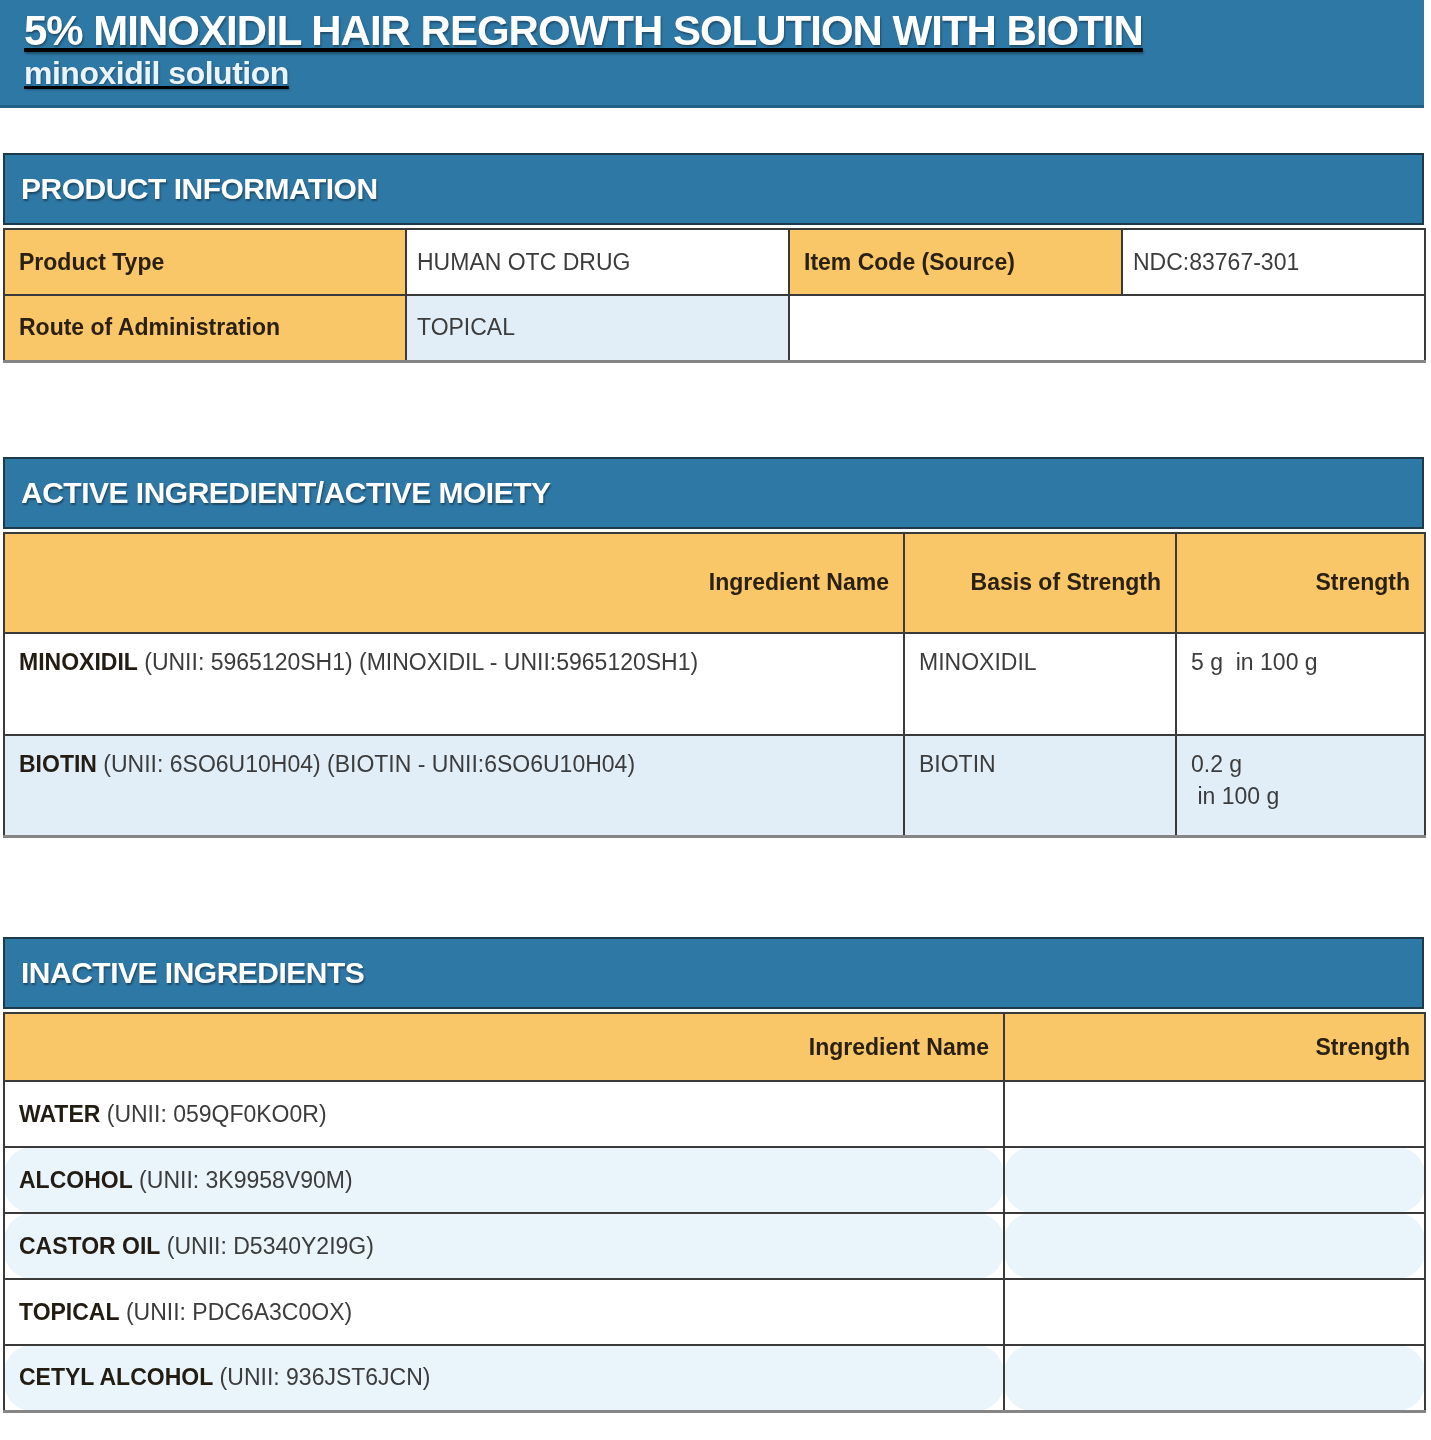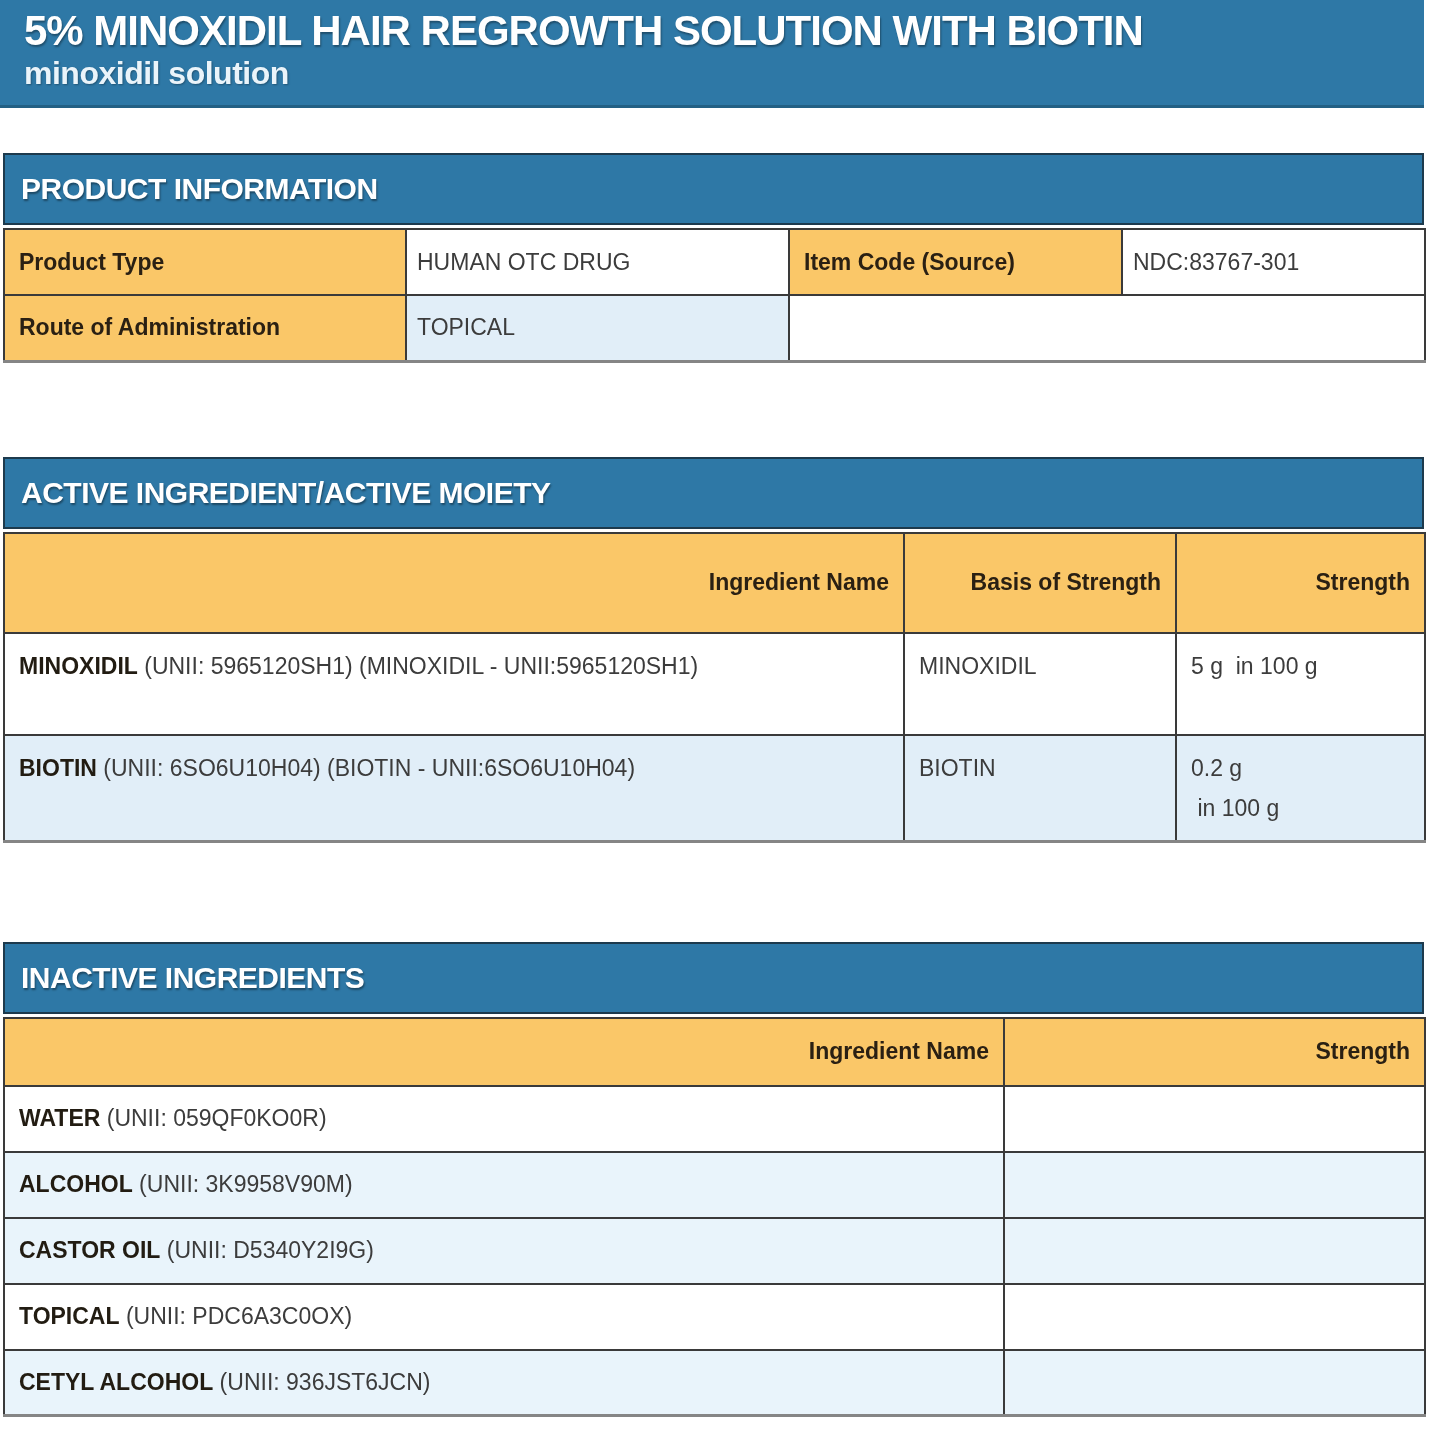--- a/index.html
+++ b/index.html
@@ -19,20 +19,21 @@
     width:1431px;height:1440px;overflow:hidden;
     background:#ffffff;
     font-family:"Liberation Sans","DejaVu Sans",sans-serif;
   }
   
   .banner{
     width:1424px;height:108px;
     background:var(--blue);
     border-bottom:3px solid #236084;
     padding:6px 0 0 24px;
+    text-decoration:underline;
   }
   .banner h1{
     margin:0;color:#ffffff;
     font-size:42px;font-weight:bold;letter-spacing:-1px;
     line-height:50px;white-space:nowrap;
     text-shadow:1px 2px 2px rgba(0,0,0,0.35);
   }
   .banner h2{
     margin:0;color:#eaf4fa;
     font-size:32px;font-weight:bold;letter-spacing:-0.5px;
@@ -77,29 +78,29 @@
   .cell-empty{background:#ffffff;}
   
   th{
     background:var(--orange);
     color:var(--text-dark);font-weight:bold;
     text-align:right;vertical-align:middle;
   }
   .active-table th{height:100px;}
   .inactive-table th{height:68px;}
   
-  .active-table td{vertical-align:top;padding-top:12px;padding-bottom:12px;color:var(--text-body);line-height:40px;}
+  .active-table td{vertical-align:top;padding-top:12px;padding-bottom:12px;color:var(--text-body);line-height:32px;}
   .active-table tr.alt td{background:var(--alt-active);}
   .active-table td.ing .wrap{max-width:720px;}
   .row-tall td{height:102px;}
   .ing-name{font-weight:bold;color:#221c12;}
   .pre{white-space:pre-wrap;}
   
   .inactive-table td{height:66px;vertical-align:middle;color:var(--text-body);}
-  .inactive-table tr.alt td{background:var(--alt-inactive);}
+  .inactive-table tr.alt td{background:var(--alt-inactive);border-radius:28px;}
 </style>
 </head>
 <body>
 
 <header class="banner">
   <h1>5% MINOXIDIL HAIR REGROWTH SOLUTION WITH BIOTIN</h1>
   <h2>minoxidil solution</h2>
 </header>
 
 <section class="block pi">

